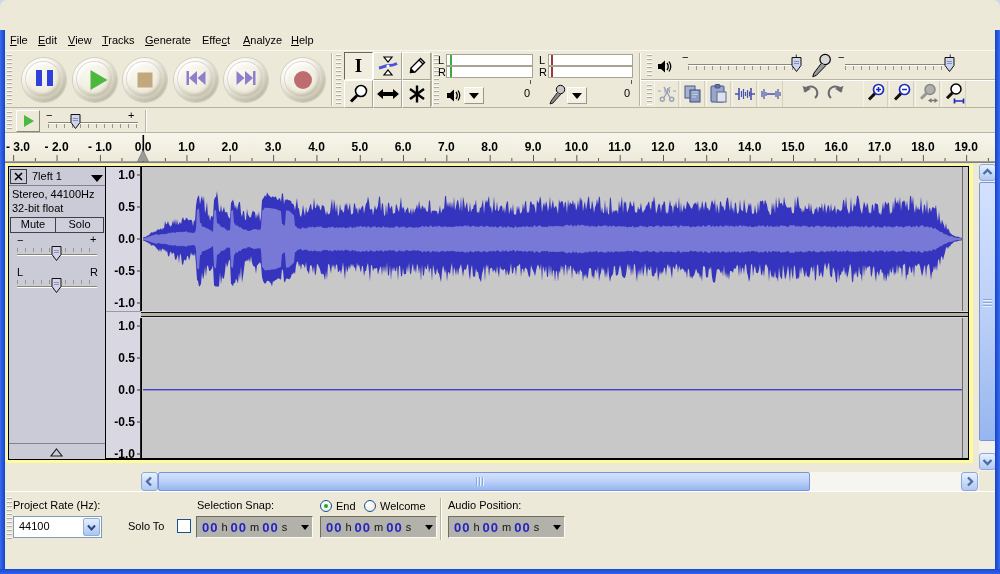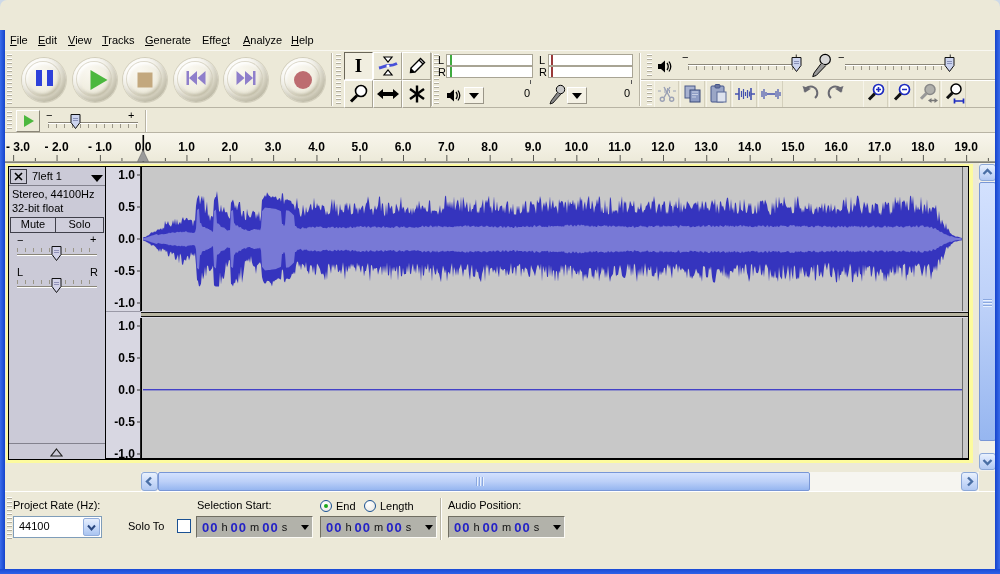--- a/index.html
+++ b/index.html
@@ -485,38 +485,38 @@
   <div class="ab" style="left:13px;top:24px;width:89px;height:22px;background:#fff;border:1px solid #7f9db9">
     <div class="ab" style="left:5px;top:3px">44100</div>
     <div class="ab" style="right:1px;top:1px;width:17px;height:18px;border-radius:2px;background:linear-gradient(180deg,#e6eefd,#cbdcfa 45%,#a9c4f0);border:1px solid #93aedd;display:flex;align-items:center;justify-content:center">
           <svg width="9" height="9" viewBox="0 0 9 9">
             <path d="M1 2.5 L4.5 6.5 L8 2.5" fill="none" stroke="#29477f" stroke-width="2"></path>
           </svg>
         </div>
   </div>
   <div class="ab" style="left:128px;top:28px">Solo To</div>
   <div class="ab" style="left:177px;top:27px;width:14px;height:14px;background:#fff;border:1px solid #1a5193"></div>
-  <div class="ab" style="left:197px;top:7px">Selection Start:</div>
+  <div class="ab" style="left:197px;top:7px">Selection Snap:</div>
   <div class="tfield" style="left:196px;top:24px">
         <b>00</b>
         <span>h</span>
         <b>00</b>
         <span>m</span>
         <b>00</b>
         <span>s</span>
         <div class="tfdrop">
           <span class="dtri"></span>
         </div>
       </div>
   <div class="radio" style="left:320px;top:8px">
         <div class="ab" style="left:3px;top:3px;width:4px;height:4px;border-radius:50%;background:#1ca81c"></div>
       </div>
   <div class="ab" style="left:336px;top:8px">End</div>
   <div class="radio" style="left:364px;top:8px"></div>
-  <div class="ab" style="left:380px;top:8px">Length</div>
+  <div class="ab" style="left:380px;top:8px">Welcome</div>
   <div class="tfield" style="left:320px;top:24px">
         <b>00</b>
         <span>h</span>
         <b>00</b>
         <span>m</span>
         <b>00</b>
         <span>s</span>
         <div class="tfdrop">
           <span class="dtri"></span>
         </div>

